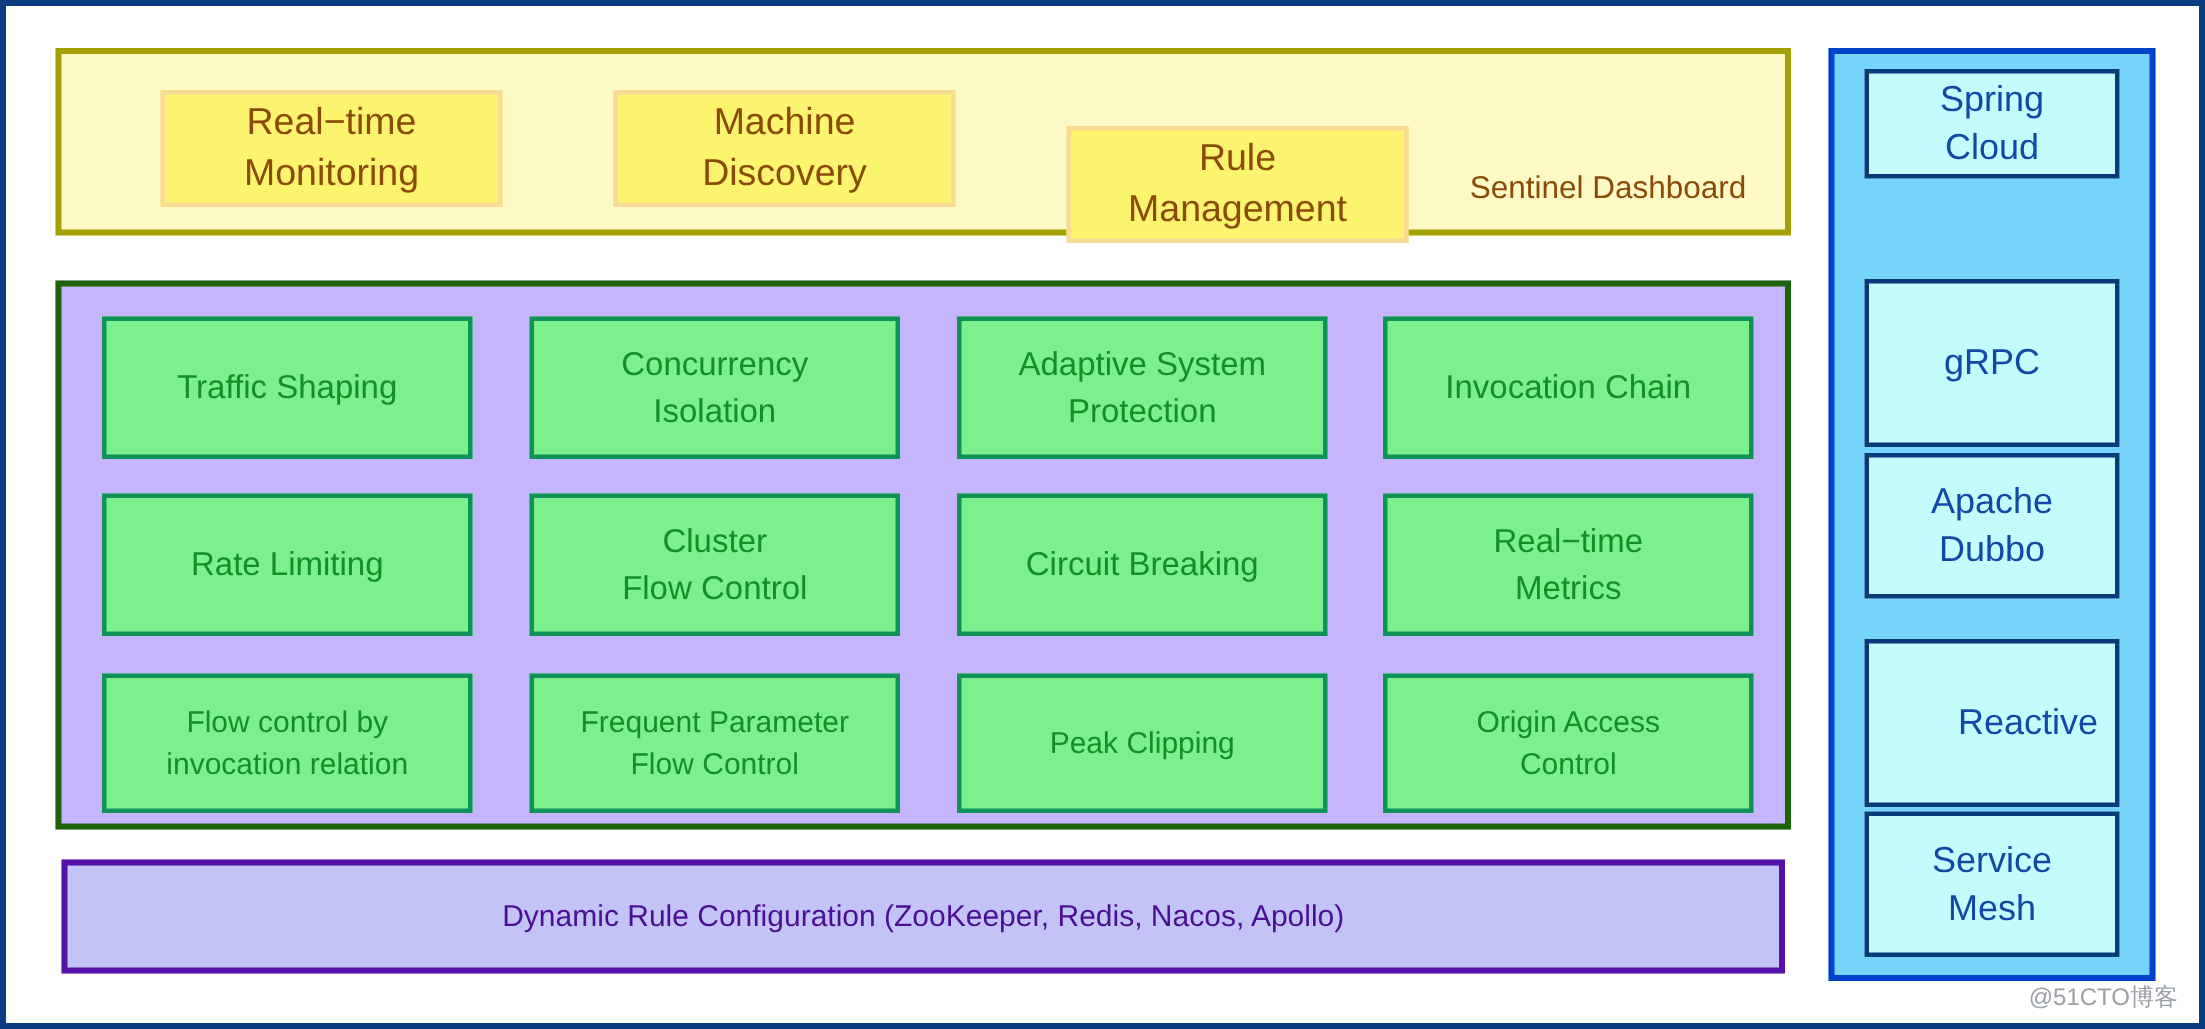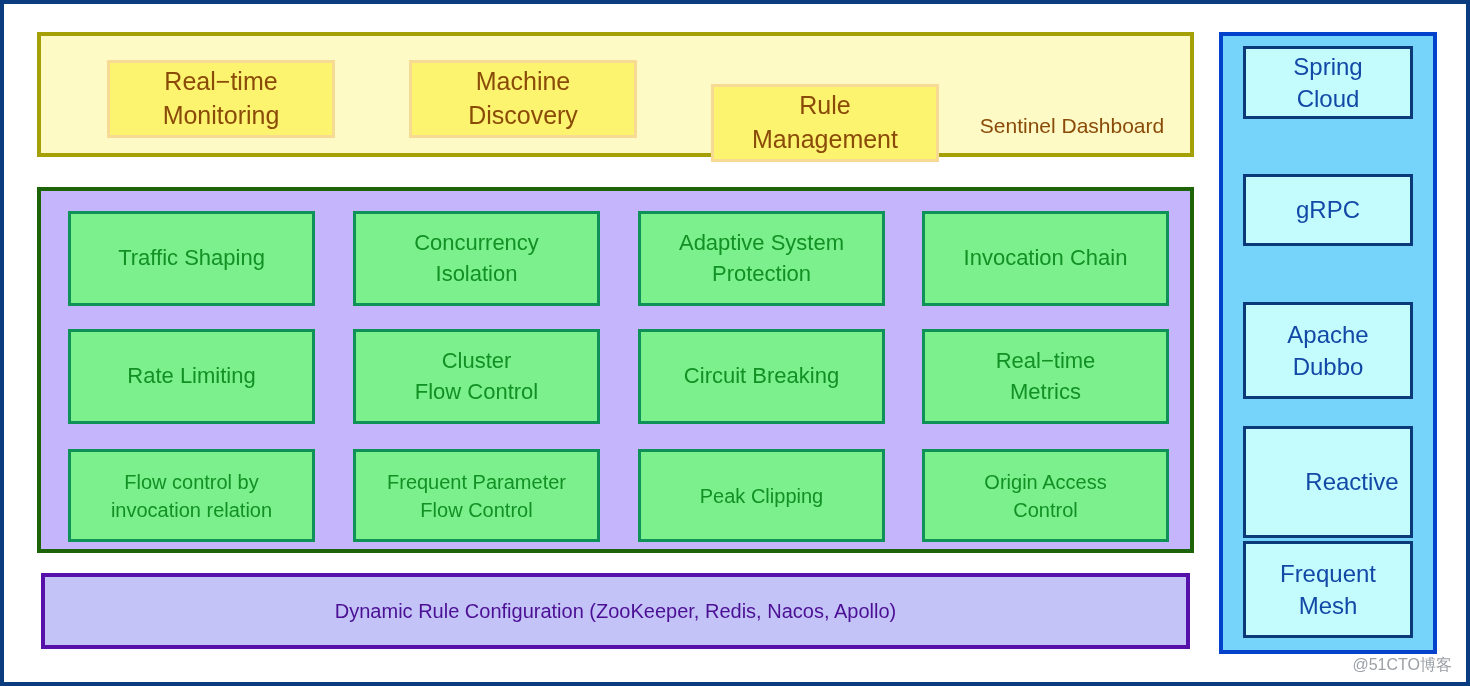--- a/index.html
+++ b/index.html
@@ -156,21 +156,21 @@
     border: 3px solid #0a3a78;
     display: flex;
     align-items: center;
     justify-content: center;
     text-align: center;
     color: #1349a6;
     font-size: 24px;
     line-height: 1.32;
   }
   .adapter-box.a0 { top: 10px;  height: 73px; }
-  .adapter-box.a1 { top: 138px; height: 72px; }
+  .adapter-box.a1 { top: 150px; height: 112px; }
   .adapter-box.a2 { top: 266px; height: 97px; }
   .adapter-box.a3 { top: 390px; height: 112px; padding-left: 48px; }
   .adapter-box.a4 { top: 505px; height: 97px; }
 
   
   .watermark {
     position: absolute;
     right: 14px;
     bottom: 6px;
     color: #9aa0a6;
@@ -319,21 +319,21 @@
       </div>
 
       <div class="adapter-box a3">
         <span>
           <span>Reactive</span>
         </span>
       </div>
 
       <div class="adapter-box a4">
         <span>
-          <span>Frequent</span><br>
+          <span>Service</span><br>
           <span>Mesh</span>
         </span>
       </div>
 
     </div>
   </div>
 
   <div class="watermark">@51CTO博客</div>
 
 </div>

